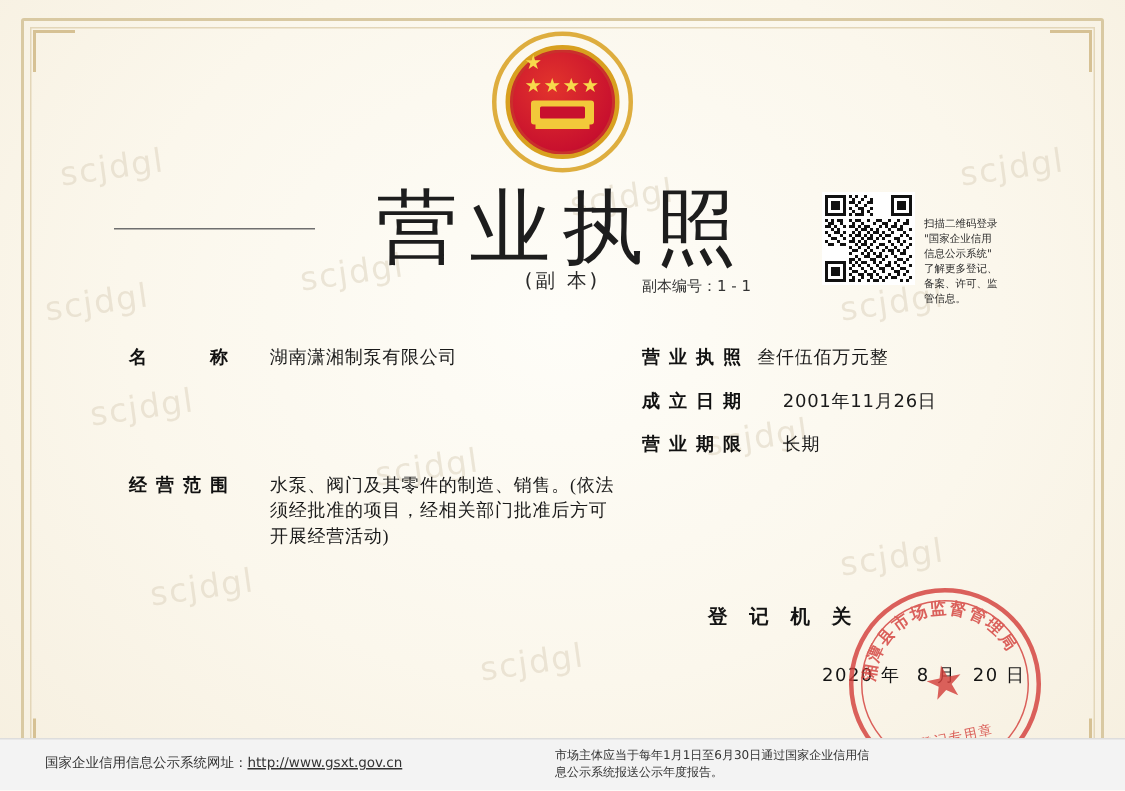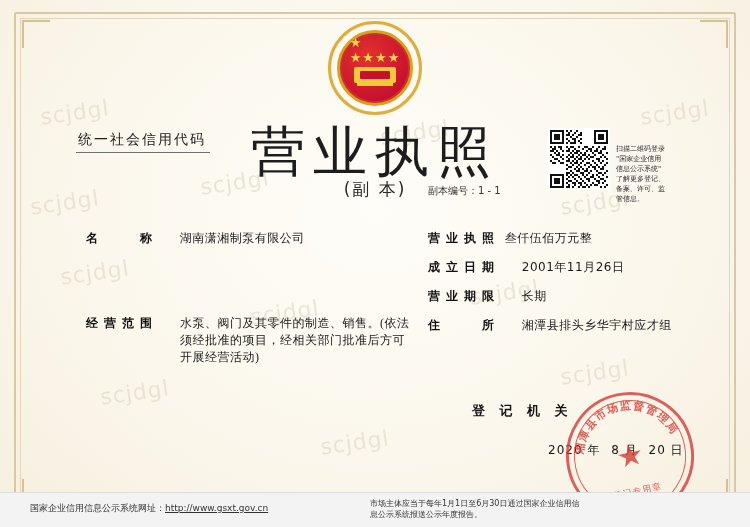--- a/index.html
+++ b/index.html
@@ -86,21 +86,21 @@
 
   
   .title{
     position:absolute;left:0;right:0;top:116px;text-align:center;
     font-size:54px;font-weight:normal;color:#1d1d1d;
     letter-spacing:8px;
     font-family:"DejaVu Sans","Liberation Sans",sans-serif;
   }
   .subtitle{
     position:absolute;left:0;right:0;top:178px;text-align:center;
-    font-size:17px;color:#2a2a2a;letter-spacing:2px;
+    font-size:13px;color:#2a2a2a;letter-spacing:2px;
   }
   .serial{
     position:absolute;left:428px;top:184px;
     font-size:10px;color:#333;
   }
 
   
   .code-label{
     position:absolute;left:78px;top:131px;
     font-size:14px;color:#1c1c1c;letter-spacing:2px;
@@ -228,21 +228,20 @@
     <div class="wreath"></div>
     <div class="circle"></div>
     <div class="stars">★ ★★★★</div>
     <div class="gate"></div>
   </div>
 
   <div class="title">营业执照</div>
   <div class="subtitle">(副 本)</div>
   <div class="serial">副本编号：1 - 1</div>
 
-  <div class="code-label">统一社会信用代码</div>
   <div class="code-rule"></div>
 
   <div class="qr">
     <svg width="58" height="58" viewBox="0 0 29 29" shape-rendering="crispEdges">
       <rect width="29" height="29" fill="#ffffff"></rect>
       <g fill="#111111">
         <rect x="0" y="0" width="7" height="1"></rect>
           <rect x="0" y="6" width="7" height="1"></rect>
         <rect x="0" y="0" width="1" height="7"></rect>
           <rect x="6" y="0" width="1" height="7"></rect>
@@ -473,24 +472,20 @@
   <div class="field" style="left:428px;top:259px;">
     <span class="lbl">成立日期</span>
     <span class="val" style="margin-left:18px;">2001年11月26日</span>
   </div>
 
   <div class="field" style="left:428px;top:288px;">
     <span class="lbl">营业期限</span>
     <span class="val" style="margin-left:18px;">长期</span>
   </div>
 
-  <div class="field" style="left:428px;top:317px;">
-    <span class="lbl">住　　所</span>
-    <span class="val" style="margin-left:18px;">湘潭县排头乡华宇村应才组</span>
-  </div>
 
   <div class="registry">登 记 机 关</div>
   <div class="date-line">
     <span>2020</span>
     <span>年</span>
     <span style="margin-left:6px;">8</span>
     <span>月</span>
     <span style="margin-left:6px;margin-top:48px;">20</span>
     <span>日</span>
   </div>

